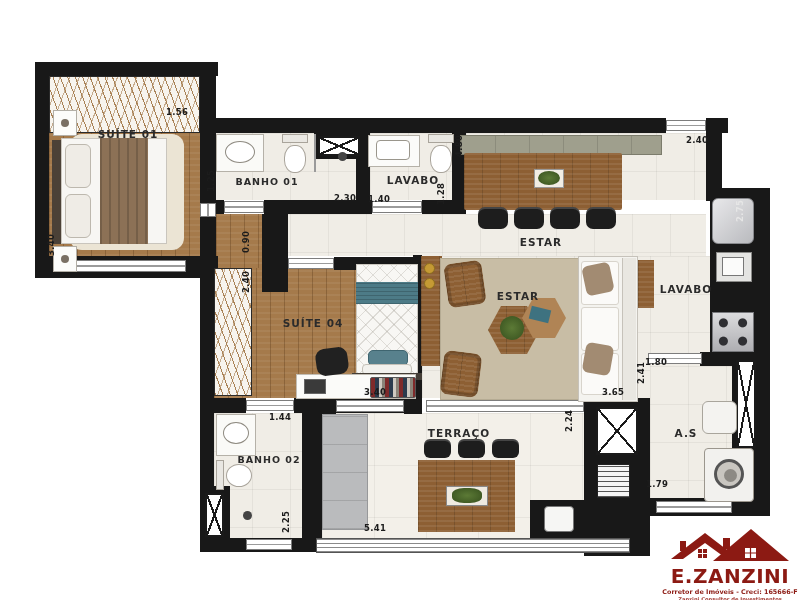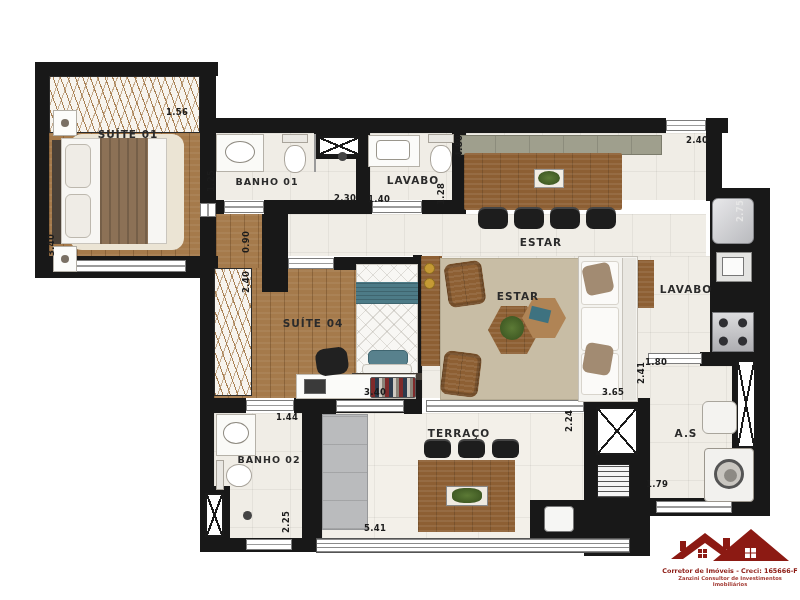--- a/index.html
+++ b/index.html
@@ -213,21 +213,21 @@
   <span class="rlabel" style="left:518px;top:290px">ESTAR</span>
   <span class="rlabel" style="left:269px;top:454px;font-size:9.5px">BANHO 02</span>
   <span class="rlabel" style="left:459px;top:427px">TERRAÇO</span>
   <span class="rlabel" style="left:686px;top:427px">A.S</span>
 
   <span class="dim" style="left:166px;top:107px">1.56</span>
   <span class="dim" style="left:334px;top:193px">2.30</span>
   <span class="dim" style="left:368px;top:194px">1.40</span>
   <span class="dim" style="left:686px;top:135px">2.40</span>
   <span class="dim" style="left:364px;top:387px">3.40</span>
-  <span class="dim" style="left:276px;top:412px">1.44</span>
+  <span class="dim" style="left:269px;top:412px">1.44</span>
   <span class="dim" style="left:645px;top:357px">1.80</span>
   <span class="dim" style="left:602px;top:387px">3.65</span>
   <span class="dim" style="left:364px;top:523px">5.41</span>
   <span class="dim" style="left:646px;top:479px">1.79</span>
 
   <span class="dim v" style="left:57px;top:245px">3.40</span>
   <span class="dim v" style="left:217px;top:181px">1.25</span>
   <span class="dim v" style="left:447px;top:194px">1.28</span>
   <span class="dim v" style="left:465px;top:146px">4.80</span>
   <span class="dim v lt" style="left:746px;top:211px">2.75</span>
@@ -241,17 +241,18 @@
     <svg width="122" height="36" viewBox="0 0 122 36">
       <path d="M2 33 L36 7 L70 33 L58 33 L36 17 L14 33 Z" fill="#8c1a13"></path>
       <rect x="11" y="15" width="6" height="10" fill="#8c1a13"></rect>
       <rect x="29" y="23" width="9" height="9" fill="#8c1a13"></rect>
       <path d="M29 27.5 h9 M33.5 23 v9" stroke="#ffffff" stroke-width="1"></path>
       <path d="M44 35 L82 3 L120 35 Z" fill="#8c1a13"></path>
       <rect x="54" y="12" width="7" height="11" fill="#8c1a13"></rect>
       <rect x="76" y="22" width="11" height="10" fill="#ffffff"></rect>
       <path d="M76 27 h11 M81.5 22 v10" stroke="#8c1a13" stroke-width="1.2"></path>
     </svg>
+    <div class="logo-brand">E.ZANZINI</div>
     <div class="logo-line1">Corretor de Imóveis - Creci: 165666-F</div>
     <div class="logo-line2">Zanzini Consultor de Investimentos Imobiliários</div>
   </div>
 
 </div>
 
 </body></html>

